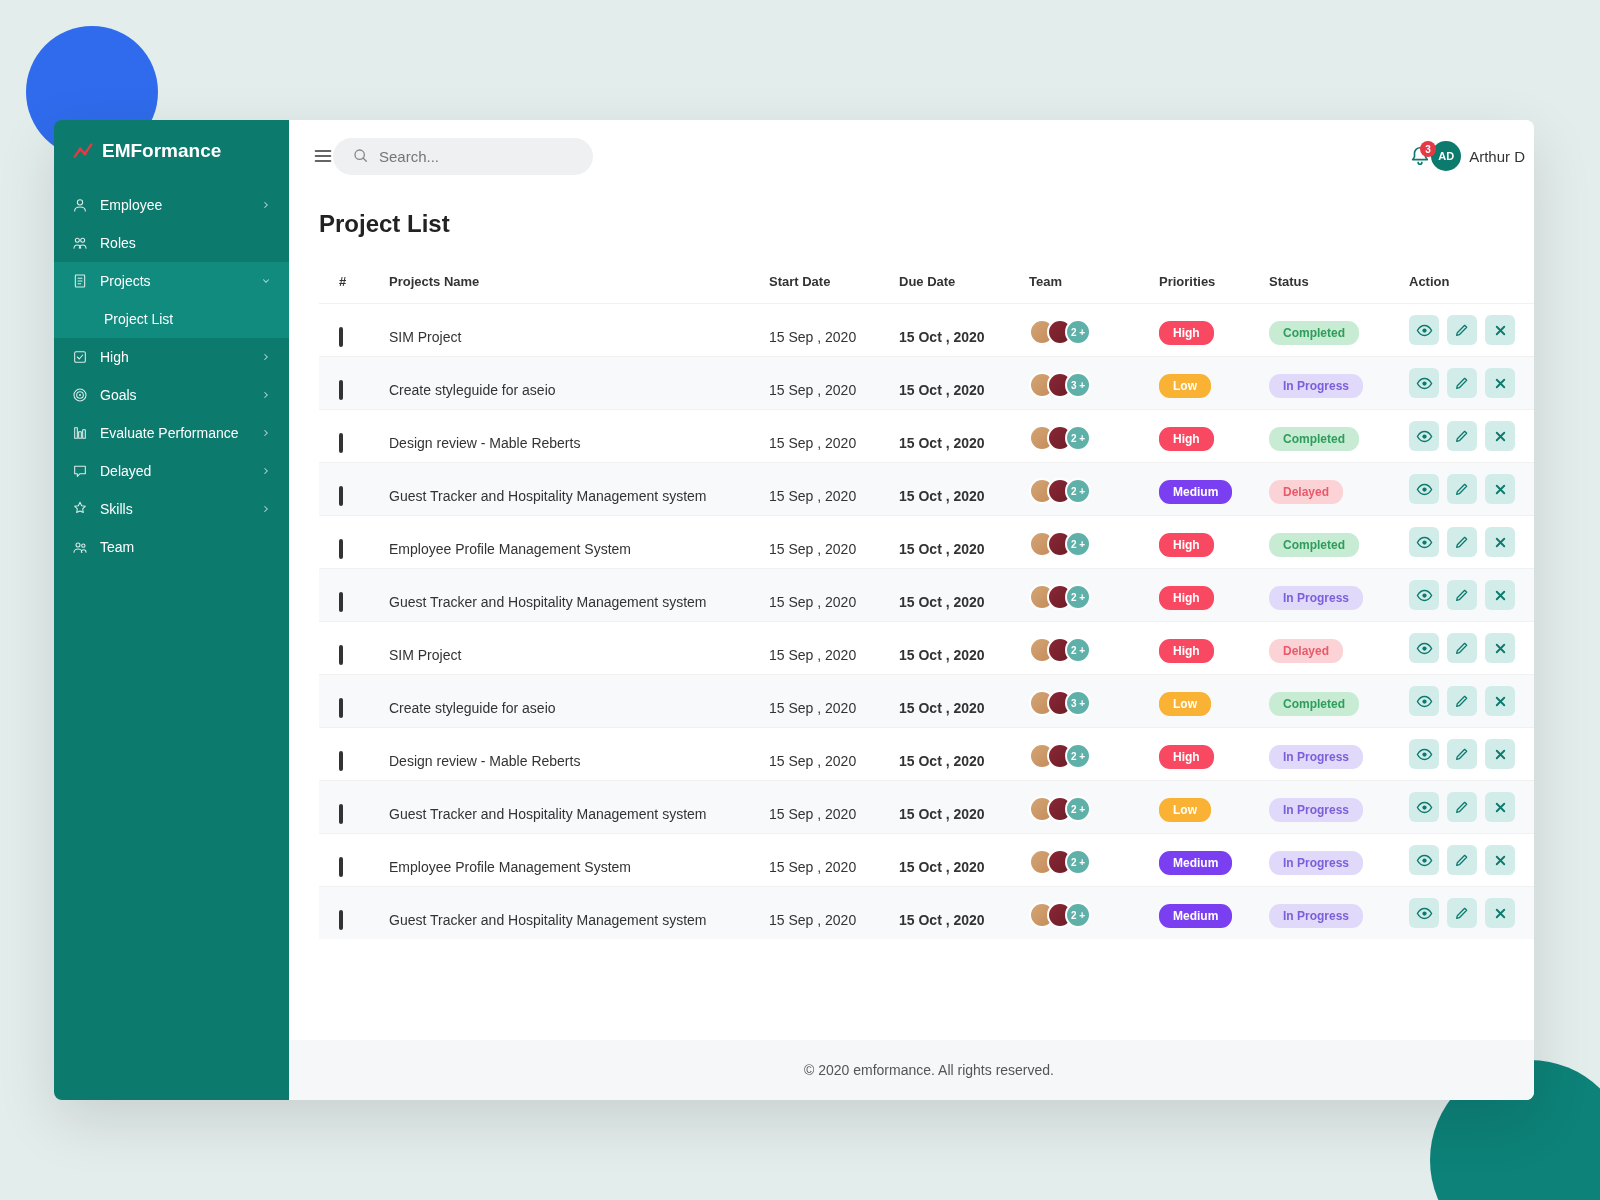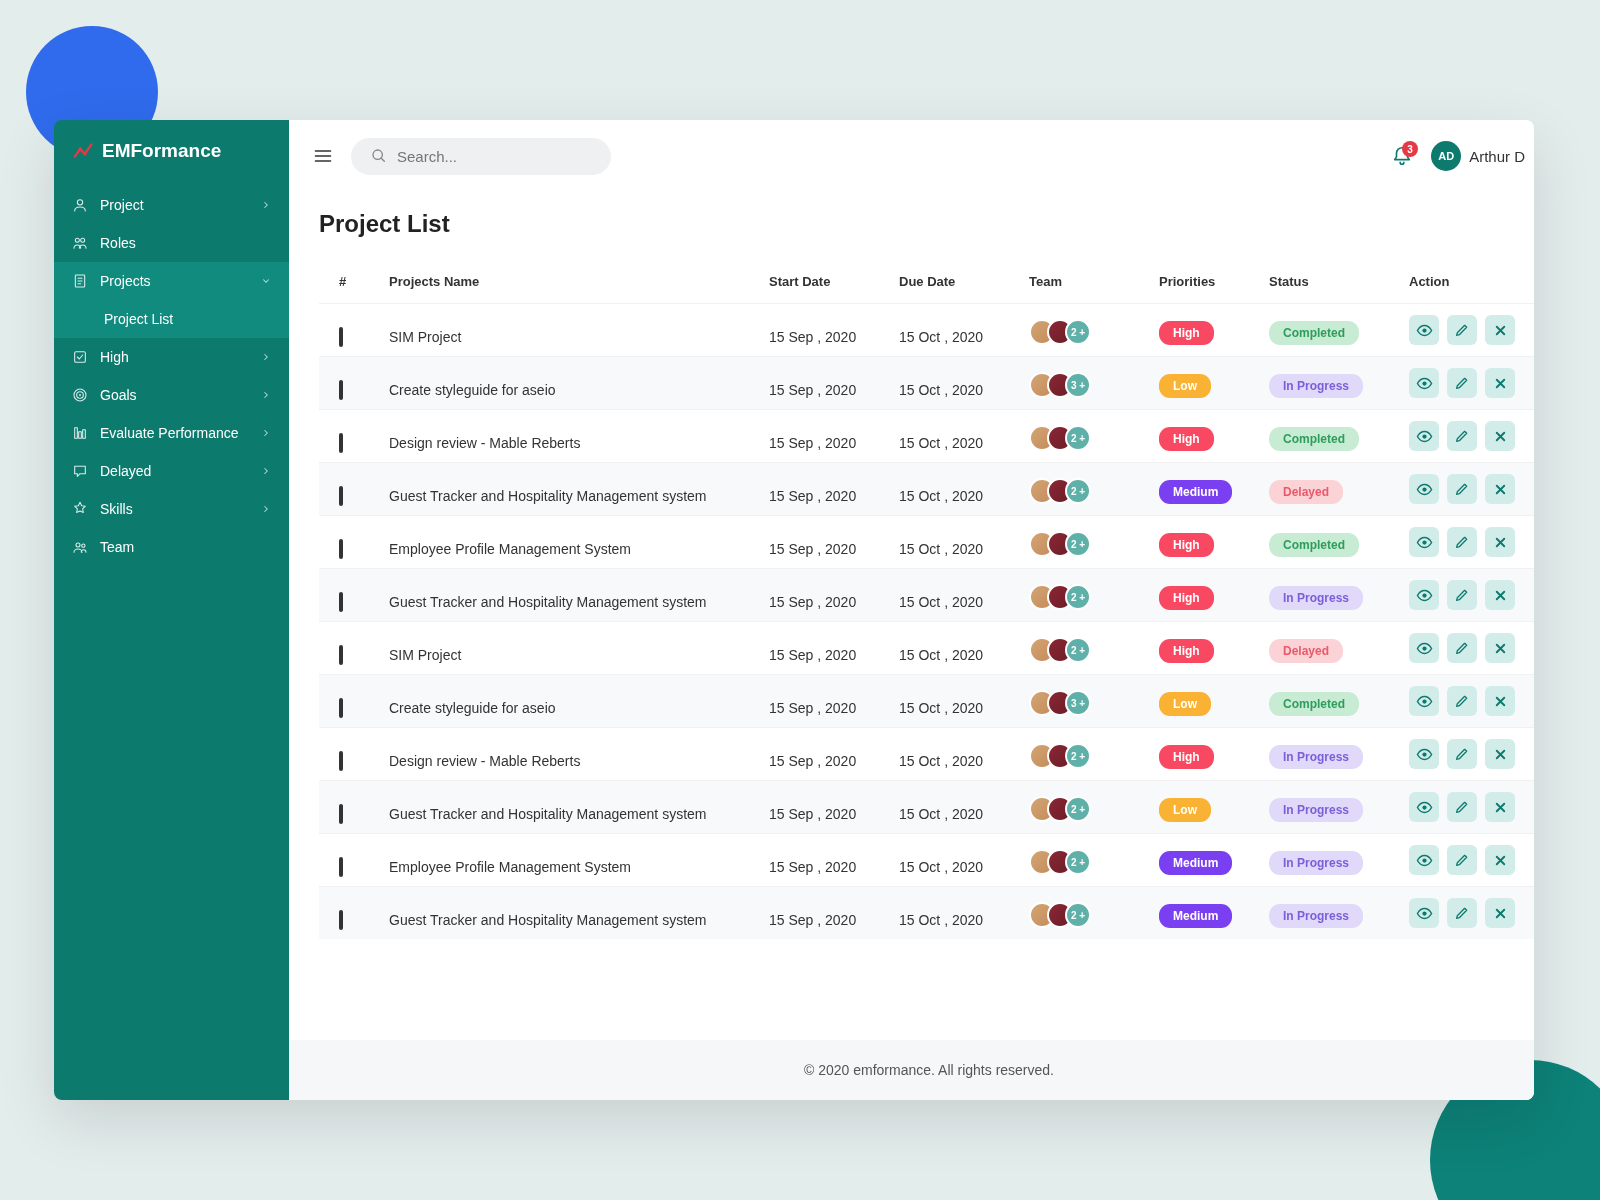--- a/index.html
+++ b/index.html
@@ -10,21 +10,21 @@
 .sidebar{width:235px;background:#0d7a6e;color:#fff;padding-top:20px;flex-shrink:0}
 .logo{display:flex;align-items:center;padding:0 18px 24px;gap:8px}
 .logo-icon{width:22px;height:22px;display:flex;align-items:center;justify-content:center}
 .logo-text{font-weight:700;font-size:19px}
 .nav-item{display:flex;align-items:center;padding:11px 18px;font-size:14px;cursor:pointer;gap:12px;position:relative}
 .nav-item.active{background:#108b7e}
 .nav-sub{padding:11px 18px 11px 50px;font-size:14px;background:#108b7e;cursor:pointer}
 .nav-icon{width:16px;height:16px;display:flex;align-items:center;justify-content:center;opacity:0.85}
 .nav-chev{margin-left:auto;opacity:0.7}
 .main{flex:1;background:#fff;display:flex;flex-direction:column}
-.topbar{height:72px;display:flex;align-items:center;padding:0 24px;gap:18px}
+.topbar{height:72px;display:flex;align-items:center;padding:0 24px;}
 .hamburger{cursor:pointer}
 .search{background:#eef0f2;border-radius:24px;padding:10px 20px;display:flex;align-items:center;gap:10px;width:260px}
 .search input{border:none;background:transparent;outline:none;font-size:15px;color:#666;width:100%}
 .spacer{flex:1}
 .bell{position:relative;cursor:pointer}
 .bell-badge{position:absolute;top:-4px;right:-5px;background:#e63946;color:#fff;font-size:10px;width:16px;height:16px;border-radius:50%;display:flex;align-items:center;justify-content:center;font-weight:600}
 .user{display:flex;align-items:center;gap:8px;cursor:pointer}
 .avatar{width:30px;height:30px;border-radius:50%;background:#0d7a6e;color:#fff;font-size:11px;font-weight:600;display:flex;align-items:center;justify-content:center}
 .user-name{font-size:15px;color:#333}
 .content{padding:18px 30px;flex:1;background:#fff;overflow:auto}
@@ -34,21 +34,21 @@
 .col-name{width:380px}
 .col-start{width:130px}
 .col-due{width:130px}
 .col-team{width:130px}
 .col-pri{width:110px}
 .col-stat{width:140px}
 .col-act{width:110px}
 .trow{display:flex;align-items:flex-end;padding:11px 20px;font-size:14px;color:#333;border-top:1px solid #f1f1f1}
 .trow:nth-child(even){background:#f8f9fb}
 .cb{width:16px;height:16px;border:2px solid #333;border-radius:4px}
-.due{font-weight:400}
+.due{font-weight:700}
 .team{display:flex;align-items:center}
 .team-av{width:26px;height:26px;border-radius:50%;border:2px solid #fff;display:inline-block}
 .team-av:not(:first-child){margin-left:-8px}
 .av1{background:linear-gradient(135deg,#d4a574,#c48b5a)}
 .av2{background:linear-gradient(135deg,#8b2635,#6b1e28)}
 .team-more{width:26px;height:26px;border-radius:50%;background:#5fb0a8;color:#fff;font-size:10px;font-weight:600;display:flex;align-items:center;justify-content:center;margin-left:-8px;border:2px solid #fff}
 .badge{display:inline-block;padding:5px 14px;border-radius:11px;font-size:12px;font-weight:600}
 .pri-high{background:#f94862;color:#fff}
 .pri-low{background:#f9b233;color:#fff}
 .pri-medium{background:#7b3ff2;color:#fff}
@@ -79,21 +79,21 @@
       <span class="logo-text">EMFormance</span>
     </div>
     <div id="nav">
         <div class="nav-item">
           <span class="nav-icon">
             <svg width="16" height="16" viewBox="0 0 24 24">
               <circle cx="12" cy="8" r="4" stroke="#fff" stroke-width="1.6" fill="none" stroke-linecap="round" stroke-linejoin="round"></circle>
               <path d="M4 21c0-4 4-6 8-6s8 2 8 6" stroke="#fff" stroke-width="1.6" fill="none" stroke-linecap="round" stroke-linejoin="round"></path>
             </svg>
           </span>
-          <span>Project</span>
+          <span>Employee</span>
           <span class="nav-chev">
             <svg width="10" height="10" viewBox="0 0 24 24">
               <path d="M9 6l6 6-6 6" stroke="#fff" stroke-width="2.5" fill="none" stroke-linecap="round"></path>
             </svg>
           </span>
         </div>
         <div class="nav-item">
           <span class="nav-icon">
             <svg width="16" height="16" viewBox="0 0 24 24">
               <circle cx="8" cy="8" r="3" stroke="#fff" stroke-width="1.6" fill="none" stroke-linecap="round" stroke-linejoin="round"></circle>

